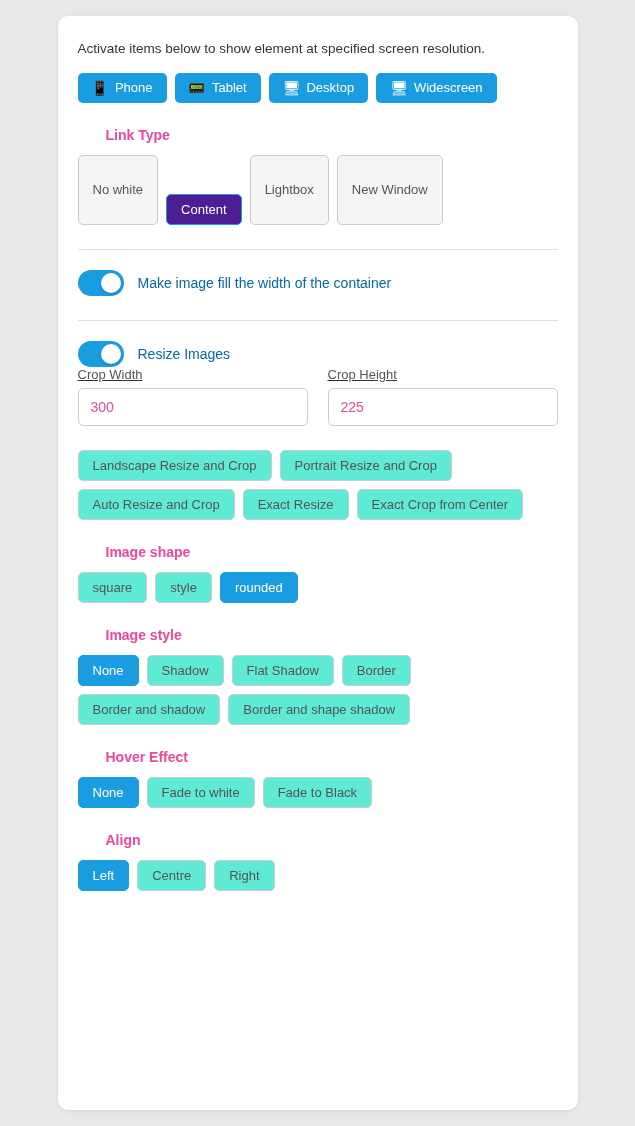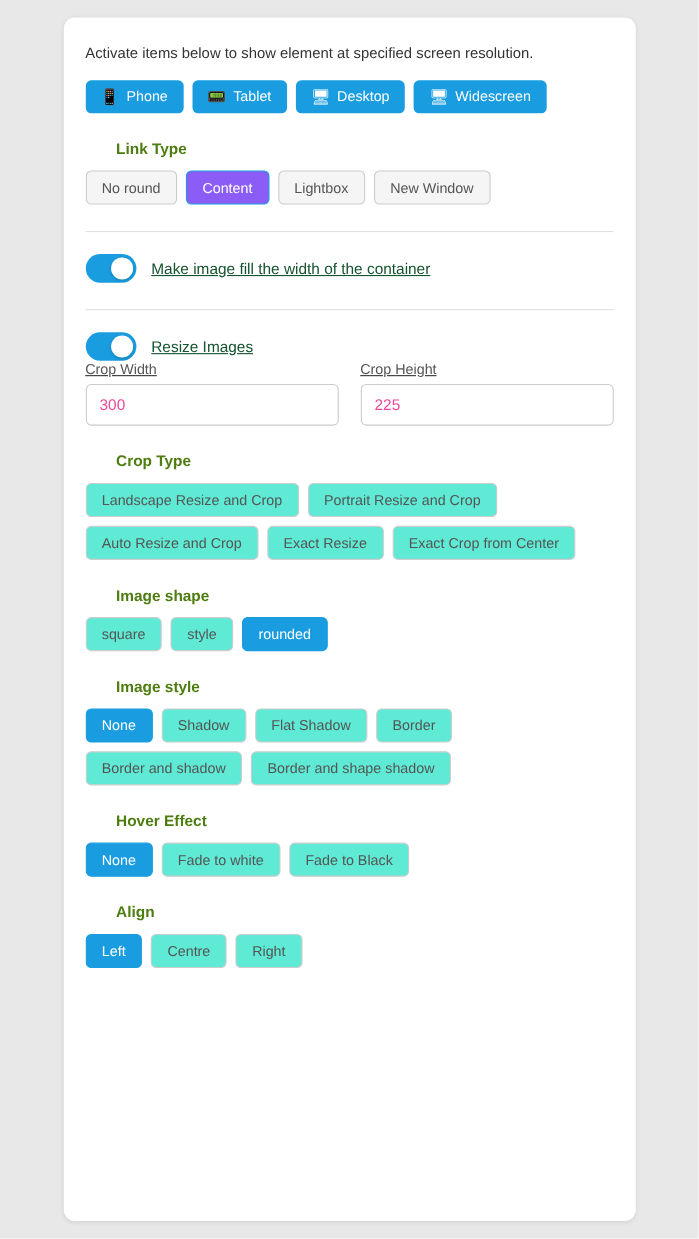--- a/index.html
+++ b/index.html
@@ -24,21 +24,21 @@
       margin-bottom: 24px;
     }
     .section-divider {
       border: none;
       border-top: 1px solid #e0e0e0;
       margin: 20px 0;
     }
     .section-title {
       font-size: 14px;
       font-weight: 600;
-      color: #4d7c0f;
+      color: #ec4899;
       margin-bottom: 12px;
       padding-left: 28px;
     }
 
     
     .activate-text {
       font-size: 13.5px;
       color: #333;
       margin-bottom: 14px;
       line-height: 1.4;
@@ -69,23 +69,24 @@
     .btn-option {
       border: 1px solid #ccc;
       background: #f5f5f5;
       color: #555;
       border-radius: 5px;
       padding: 7px 14px;
       font-size: 13px;
       cursor: pointer;
     }
     .btn-option.active {
-      background: #8b5cf6;
+      background: #4c1d95;
       color: #fff;
       border-color: #1a9de0;
+      margin-top: 39px;
     }
 
     
     .toggle-row {
       display: flex;
       align-items: center;
       gap: 14px;
       margin-bottom: 0;
     }
     .toggle {
@@ -109,22 +110,21 @@
       height: 20px;
       background: #fff;
       border-radius: 50%;
       top: 3px;
       left: 23px;
       transition: left 0.2s;
       box-shadow: 0 1px 3px rgba(0,0,0,0.2);
     }
     .toggle-label {
       font-size: 14px;
-      color: #14532d;
-      text-decoration: underline;
+      color: #0369a1;
     }
 
     
     .crop-row {
       display: flex;
       gap: 20px;
       margin-top: 0;
       text-decoration: underline;
     }
     .crop-field {
@@ -194,21 +194,21 @@
       <button class="btn-screen">
         <span class="icon">🖥</span>
         <span>Widescreen</span>
       </button>
     </div>
   </div>
 
   <div class="section">
     <div class="section-title">Link Type</div>
     <div class="btn-group">
-      <button class="btn-option">No round</button>
+      <button class="btn-option">No white</button>
       <button class="btn-option active">Content</button>
       <button class="btn-option">Lightbox</button>
       <button class="btn-option">New Window</button>
     </div>
   </div>
 
   <hr class="section-divider">
 
   <div class="section">
     <div class="toggle-row">
@@ -237,21 +237,20 @@
         <input type="text" value="300" style="">
       </div>
       <div class="crop-field">
         <label>Crop Height</label>
         <input type="text" value="225" style="">
       </div>
     </div>
   </div>
 
   <div class="section">
-    <div class="section-title">Crop Type</div>
     <div class="btn-grid">
       <button class="btn-tag">Landscape Resize and Crop</button>
       <button class="btn-tag">Portrait Resize and Crop</button>
       <button class="btn-tag">Auto Resize and Crop</button>
       <button class="btn-tag">Exact Resize</button>
       <button class="btn-tag">Exact Crop from Center</button>
     </div>
   </div>
 
   <div class="section">

